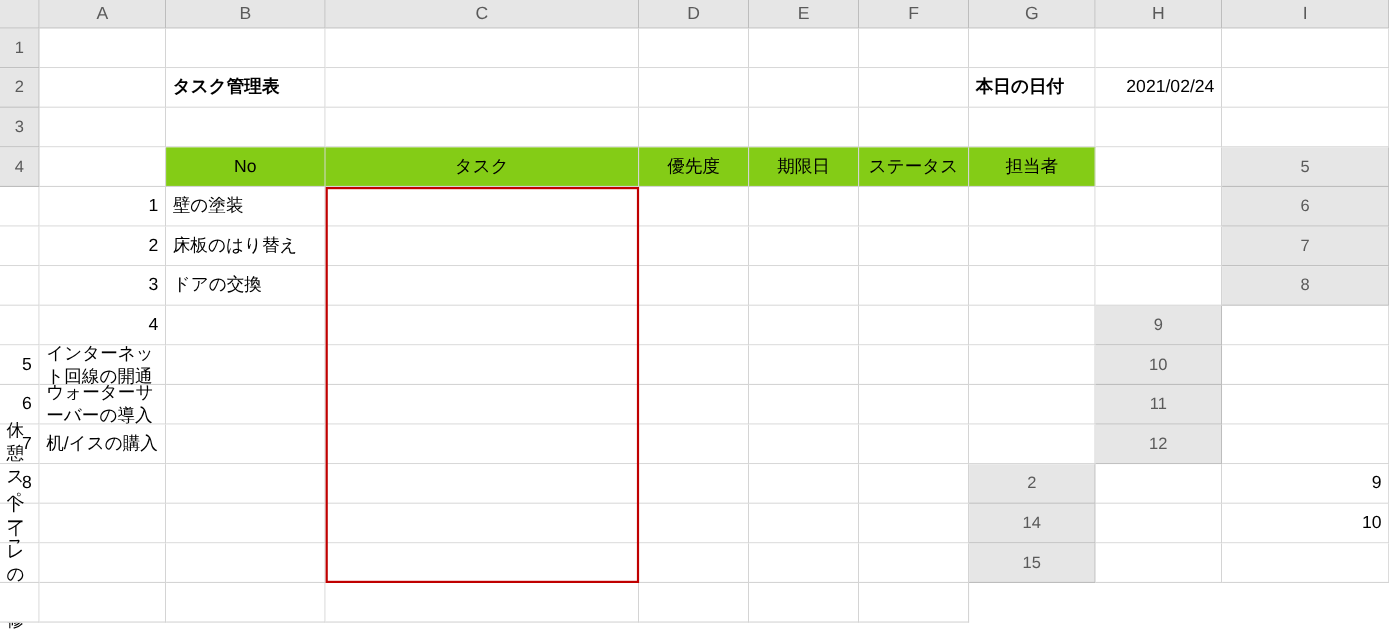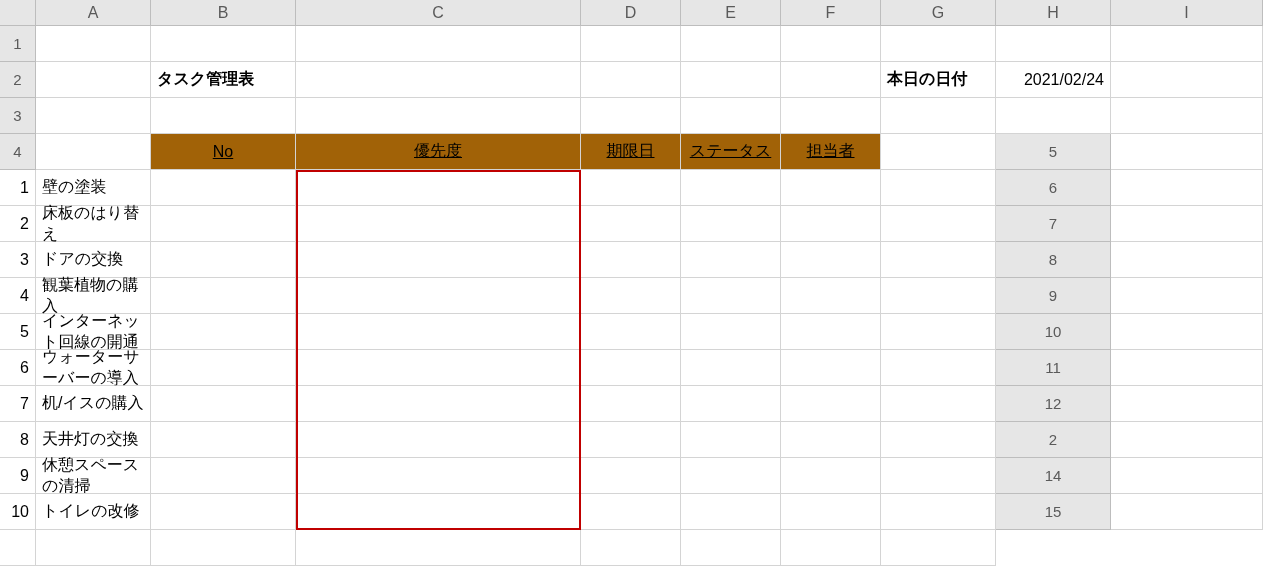--- a/index.html
+++ b/index.html
@@ -50,23 +50,22 @@
     }
     .cell.bold {
       font-weight: bold;
     }
     .cell.italic {
     }
     .cell.right {
       justify-content: flex-end;
     }
     .cell.th {
-      background: #a16207;
+      background: #84cc16;
       justify-content: center;
-      text-decoration: underline;
     }
     
     .red-box {
       position: absolute;
       border: 2px solid #c00000;
       pointer-events: none;
       left: 296px; 
       top: 170px;  
       width: 285px;
       height: 360px; 
@@ -124,20 +123,21 @@
     <div class="cell"></div>
     <div class="cell"></div>
     <div class="cell"></div>
     <div class="cell"></div>
     <div class="cell"></div>
     <div class="cell"></div>
 
     <div class="cell rownum">4</div>
     <div class="cell"></div>
     <div class="cell th">No</div>
+    <div class="cell th">タスク</div>
     <div class="cell th">優先度</div>
     <div class="cell th">期限日</div>
     <div class="cell th">ステータス</div>
     <div class="cell th">担当者</div>
     <div class="cell"></div>
 
     <div class="cell rownum">5</div>
     <div class="cell"></div>
     <div class="cell right">1</div>
     <div class="cell">壁の塗装</div>
@@ -166,21 +166,20 @@
     <div class="cell"></div>
     <div class="cell"></div>
     <div class="cell"></div>
     <div class="cell"></div>
     <div class="cell"></div>
     <div class="cell"></div>
 
     <div class="cell rownum">8</div>
     <div class="cell"></div>
     <div class="cell right">4</div>
-    <div class="cell">観葉植物の購入</div>
     <div class="cell"></div>
     <div class="cell"></div>
     <div class="cell"></div>
     <div class="cell"></div>
     <div class="cell"></div>
     <div class="cell"></div>
 
     <div class="cell rownum">9</div>
     <div class="cell"></div>
     <div class="cell right">5</div>
@@ -210,21 +209,20 @@
     <div class="cell"></div>
     <div class="cell"></div>
     <div class="cell"></div>
     <div class="cell"></div>
     <div class="cell"></div>
     <div class="cell"></div>
 
     <div class="cell rownum">12</div>
     <div class="cell"></div>
     <div class="cell right">8</div>
-    <div class="cell">天井灯の交換</div>
     <div class="cell"></div>
     <div class="cell"></div>
     <div class="cell"></div>
     <div class="cell"></div>
     <div class="cell"></div>
     <div class="cell"></div>
 
     <div class="cell rownum">2</div>
     <div class="cell"></div>
     <div class="cell right">9</div>

